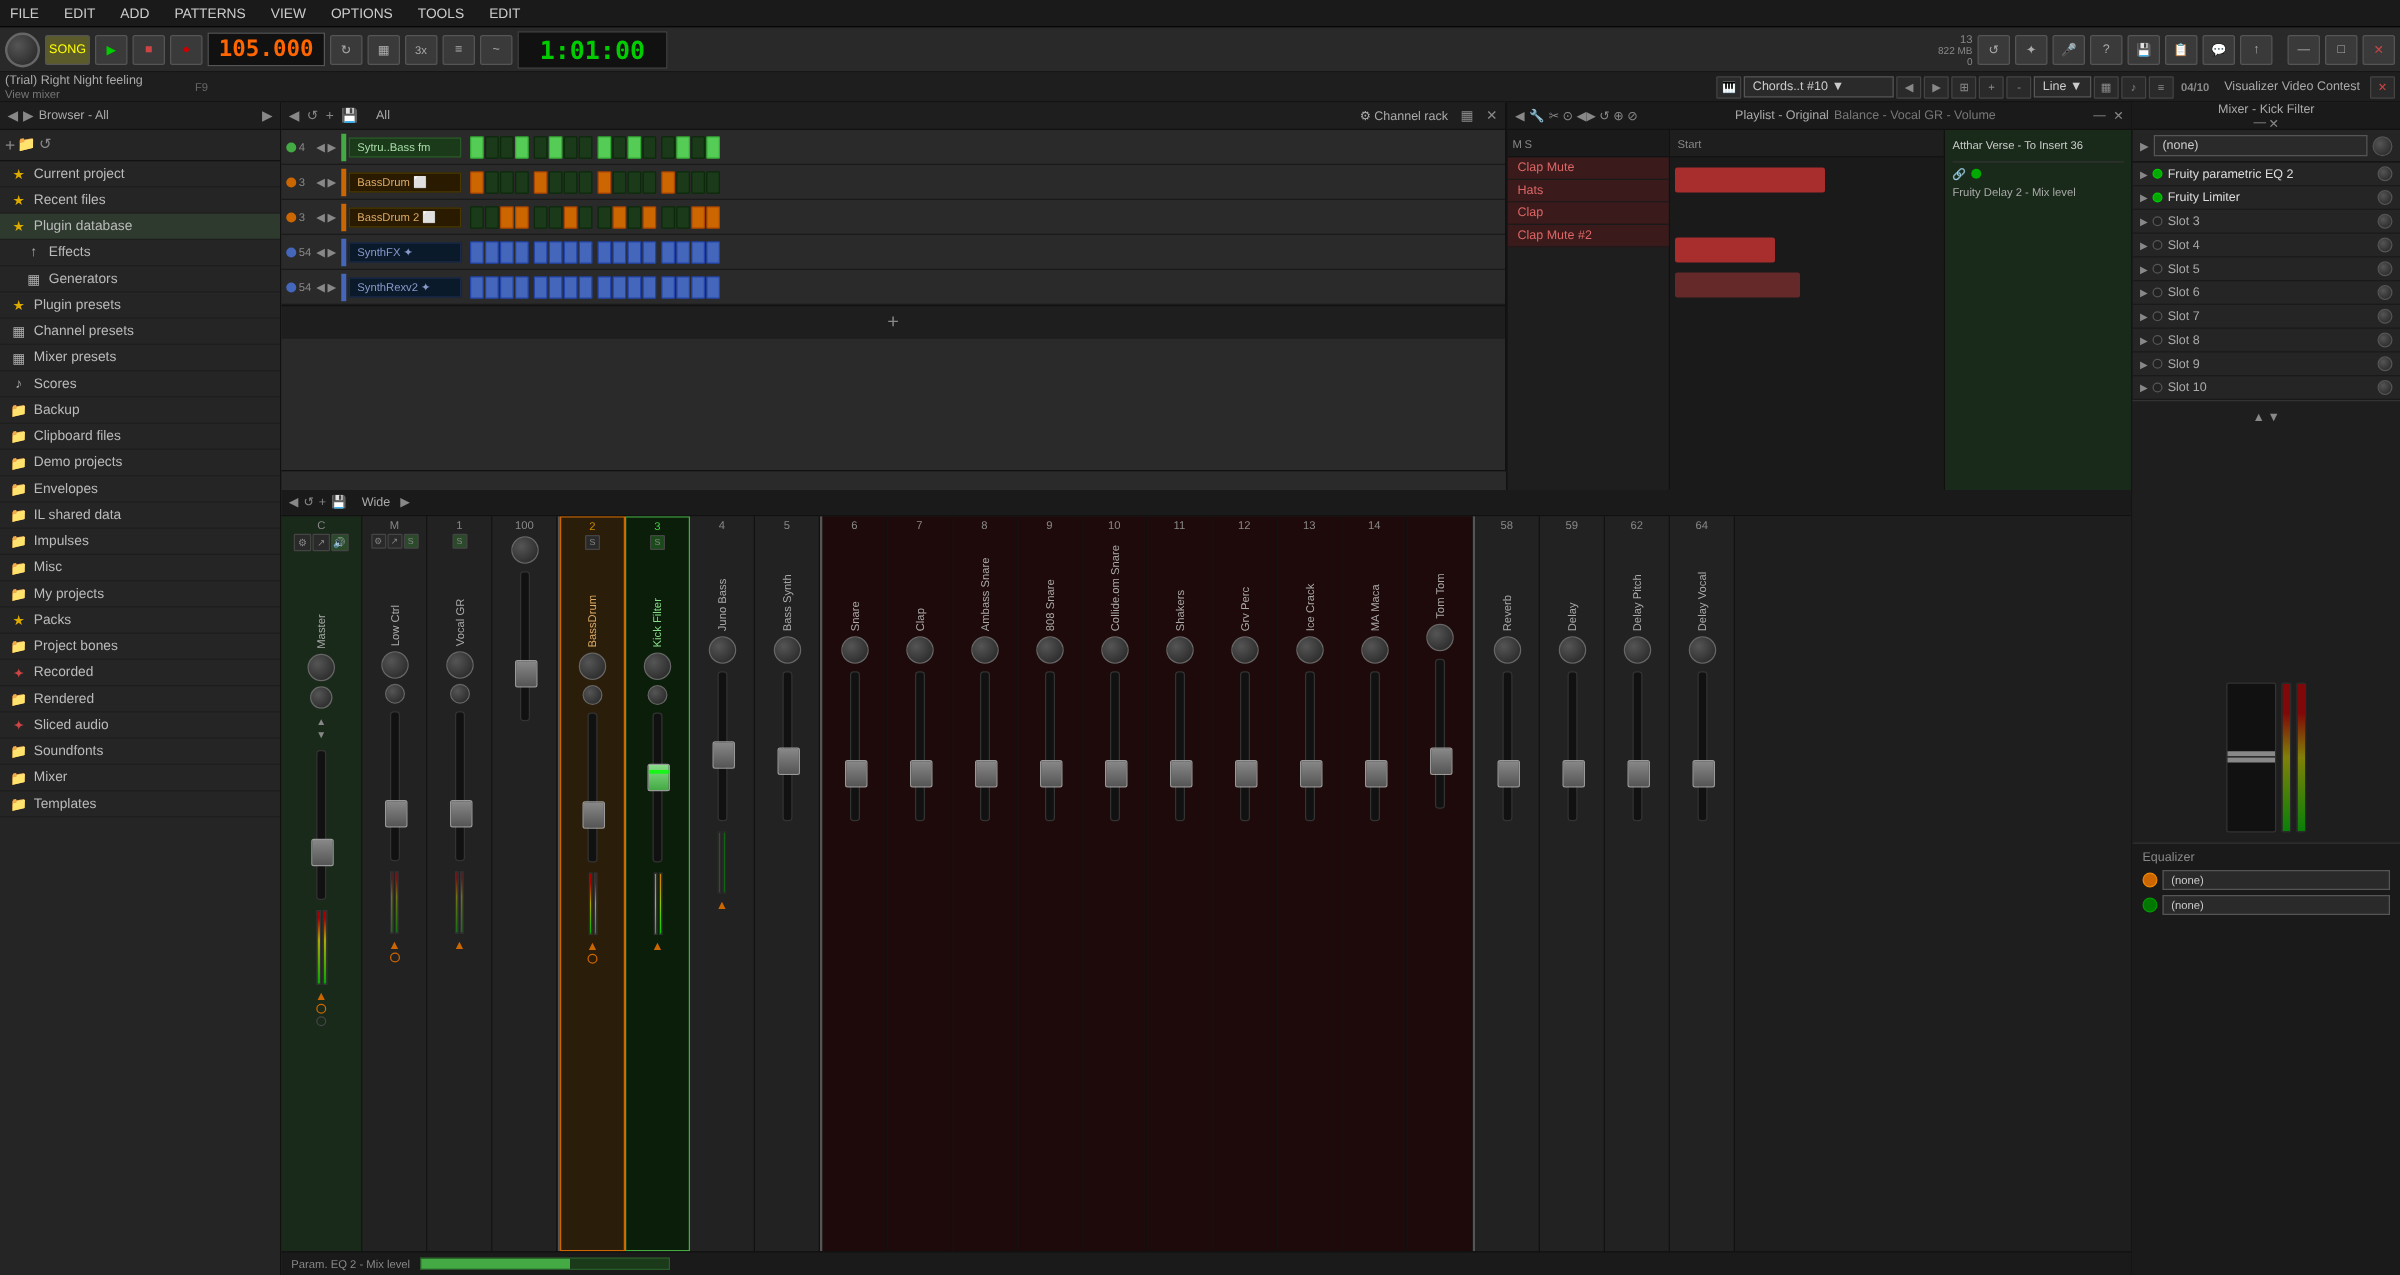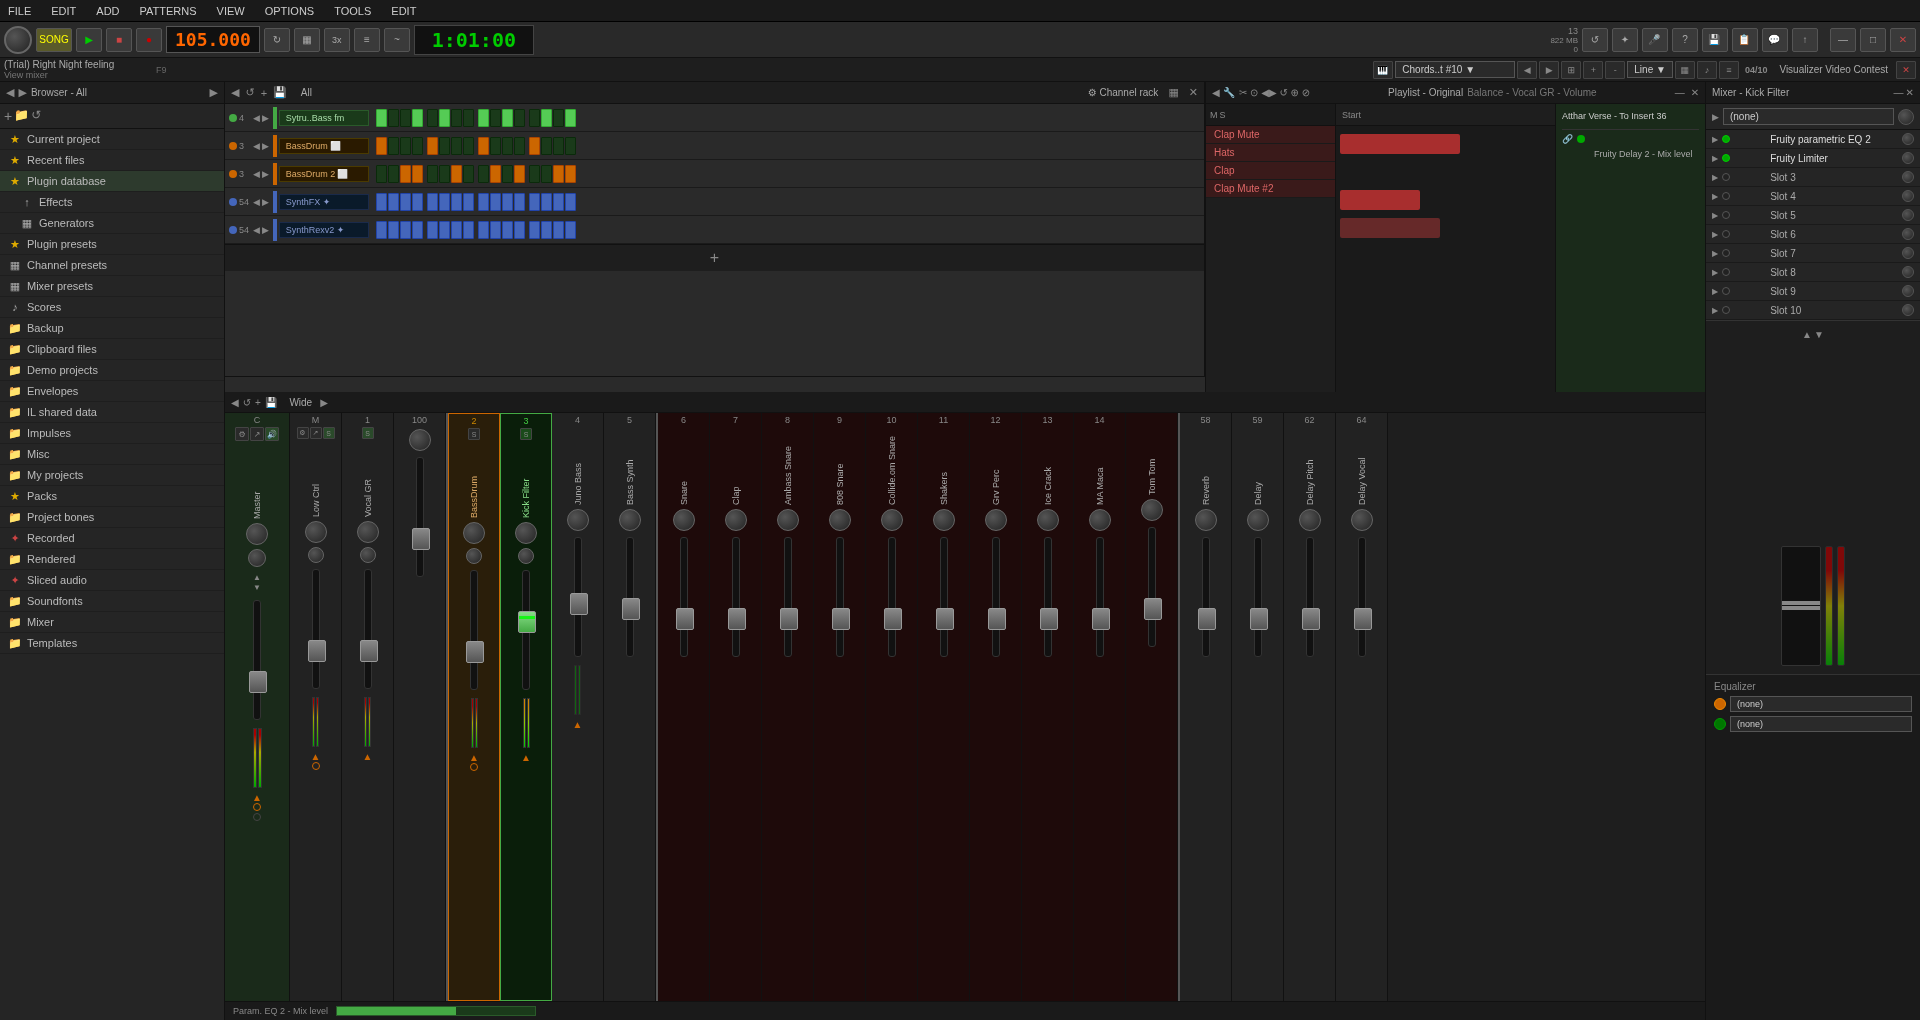--- a/index.html
+++ b/index.html
@@ -252,20 +252,21 @@
     }
 
     #right-panel-header {
       background: #1a1a1a;
       height: 22px;
       display: flex;
       align-items: center;
       justify-content: space-between;
       padding: 0 6px;
       border-bottom: 1px solid #111;
+      flex-direction: column;
     }
 
     .fx-slot {
       display: flex;
       align-items: center;
       padding: 3px 6px;
       border-bottom: 1px solid #1a1a1a;
       gap: 4px;
       cursor: pointer;
     }
@@ -276,21 +277,20 @@
       border-radius: 50%;
       border: 1px solid #555;
       background: #222;
     }
     .fx-enable-dot.enabled { background: #00aa00; border-color: #00cc00; }
 
     .fx-name {
       font-size: 10px;
       color: #aaa;
       flex: 1;
-      margin-left: 36px;
     }
     .fx-name.active { color: #ddd; }
 
     #second-toolbar {
       height: 24px;
       background: #1e1e1e;
       display: flex;
       align-items: center;
       padding: 0 4px;
       gap: 2px;
@@ -813,21 +813,21 @@
             </div>
           </div>
 
           <div style="width:150px;background:#1a2a1a;border-left:1px solid #111;padding:6px;font-size:9px;color:#aaa;flex-shrink:0;">
             <div style="color:#ccc;margin-bottom:6px;line-height:1.4;">Atthar Verse - To Insert 36</div>
             <div style="height:1px;background:#333;margin:4px 0;"></div>
             <div style="display:flex;align-items:center;gap:4px;margin-bottom:4px;">
               <div style="cursor:pointer;color:#888;">🔗</div>
               <div style="width:8px;height:8px;border-radius:50%;background:#00aa00;cursor:pointer;"></div>
             </div>
-            <div style="color:#aaa;line-height:1.4;margin-left:32px;">Fruity Delay 2 - Mix level</div>
+            <div style="color:#aaa;line-height:1.4;">Fruity Delay 2 - Mix level</div>
           </div>
         </div>
       </div>
 
     </div>
 
     <div id="bottom-section">
 
       <div style="flex:1;display:flex;flex-direction:column;overflow:hidden;">
         <div id="mixer-header">

